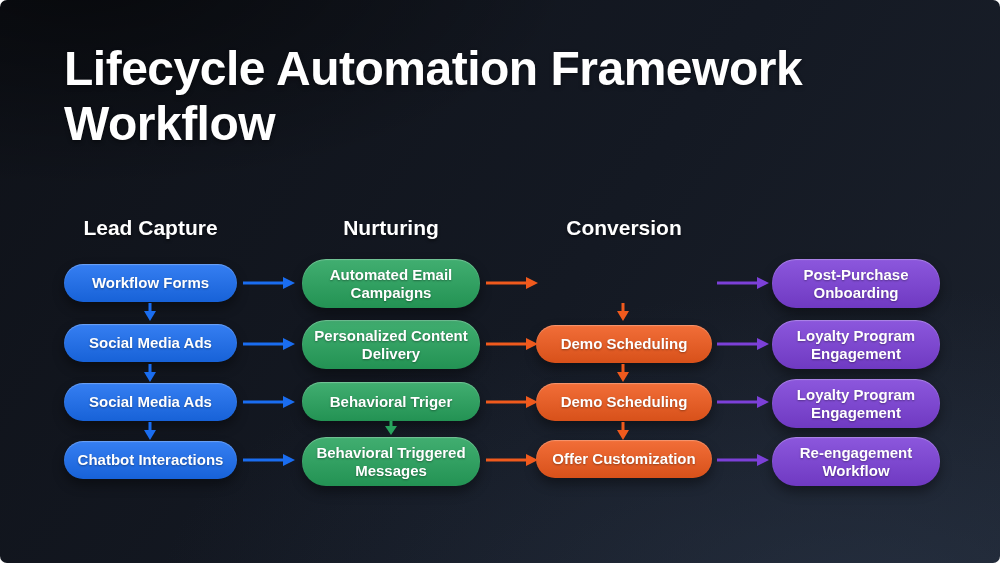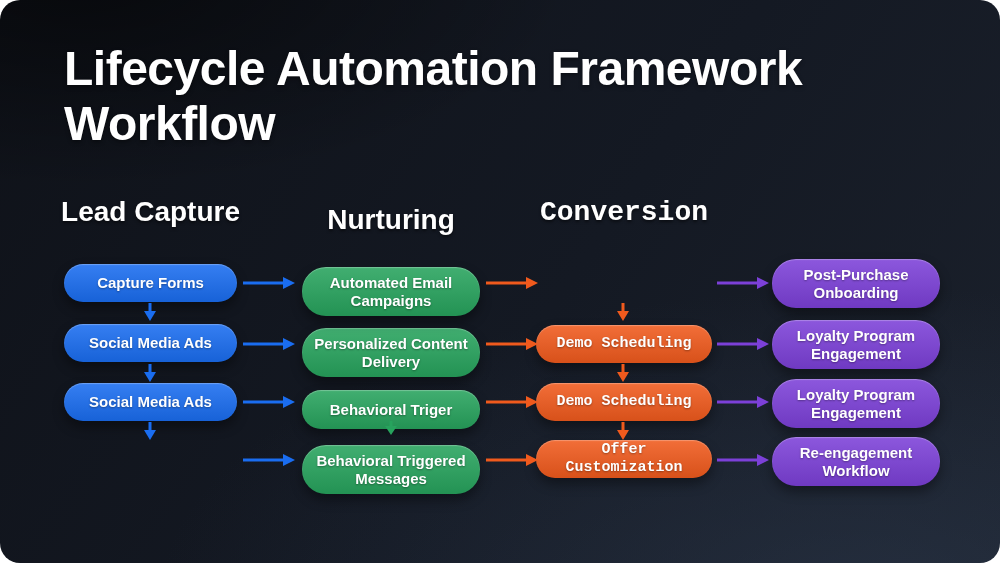--- a/index.html
+++ b/index.html
@@ -1,54 +1,54 @@
 <!DOCTYPE html>
 <html style="--c-lead: #1a6df0; --c-nur: #27a35d; --c-con: #f05a1d; --c-ret: #7c40d8;"><head>
 <meta charset="utf-8">
 <style>
   html,body{margin:0;padding:0;background:#ffffff;}
   body{font-family:"Liberation Sans", sans-serif; -webkit-font-smoothing:antialiased;}
   .slide{
     position:relative;
     width:1000px;height:563px;
-    border-radius:20px;
+    border-radius:7px;
     overflow:hidden;
     background:
       radial-gradient(120% 90% at 88% 105%, rgba(48,62,84,.45), rgba(0,0,0,0) 60%),
       radial-gradient(90% 70% at 8% -5%, rgba(0,0,0,.55), rgba(0,0,0,0) 55%),
       linear-gradient(125deg, #0f1219 0%, #141923 55%, #1b212c 100%);
     color:#fff;
   }
   .title{
     position:absolute;left:64px;top:42px;width:890px;
     font-size:48px;line-height:1.14;font-weight:700;letter-spacing:-.5px;
     color:#fff;text-shadow:0 2px 4px rgba(0,0,0,.4);
   }
   .hdr{
-    position:absolute;top:196px;height:32px;
+    position:absolute;top:212px;height:32px;
     display:flex;align-items:center;justify-content:center;
-    font-size:28px;font-weight:700;color:#fff;
+    font-size:21px;font-weight:700;color:#fff;
     text-shadow:0 2px 3px rgba(0,0,0,.5);
     white-space:nowrap;
   }
   .node{
     position:absolute;box-sizing:border-box;
     display:flex;align-items:center;justify-content:center;text-align:center;
     padding:3px 12px;
     color:#fff;font-size:15px;font-weight:700;line-height:1.2;
     box-shadow:0 6px 12px rgba(0,0,0,.38), inset 0 1px 1px rgba(255,255,255,.28);
     background-image:linear-gradient(180deg, rgba(255,255,255,.12), rgba(0,0,0,.10));
     text-shadow:0 1px 2px rgba(0,0,0,.35);
   }
   .c1{background-color:var(--c-lead,#1a6df0);}
   .c2{background-color:var(--c-nur,#27a35d);}
   .c3{background-color:var(--c-con,#f05a1d);}
   .c4{background-color:var(--c-ret,#7c40d8);}
-  .x1{left:64px;width:173px;} .x2{left:302px;width:178px;margin-top:8px;}
-  .x3{left:536px;width:176px;font-family:Liberation Mono, monospace;} .x4{left:772px;width:168px;}
+  .x1{left:64px;width:173px;} .x2{left:302px;width:178px;}
+  .x3{left:536px;width:176px;} .x4{left:772px;width:168px;}
   .h38{height:38px;border-radius:19px;} .h49{height:49px;border-radius:24px;}
   
   .n11{top:264px}.n12{top:324px}.n13{top:383px}.n14{top:441px}
   .n21{top:259px}.n22{top:320px}.n23{top:382px;height:39px}.n24{top:437px}
   .n31{top:264px}.n32{top:325px}.n33{top:383px}.n34{top:440px}
   .n41{top:259px}.n42{top:320px}.n43{top:379px}.n44{top:437px}
   
   .ar{position:absolute;width:54px;height:14px;}
   .av{position:absolute;width:16px;height:19px;}
   .avs{position:absolute;width:16px;height:15px;}
@@ -65,23 +65,24 @@
 </head>
 <body>
 
 <div class="slide">
   <div class="title">Lifecycle Automation Framework Workflow</div>
 
   <div class="hdr x1">Lead Capture</div>
   <div class="hdr x2">Nurturing</div>
   <div class="hdr x3">Conversion</div>
 
-  <div class="node c1 x1 h38 n11">Capture Forms</div>
+  <div class="node c1 x1 h38 n11">Workflow Forms</div>
   <div class="node c1 x1 h38 n12">Social Media Ads</div>
   <div class="node c1 x1 h38 n13">Social Media Ads</div>
+  <div class="node c1 x1 h38 n14">Chatbot Interactions</div>
 
   <div class="node c2 x2 h49 n22">Personalized Content Delivery</div>
   <div class="node c2 x2 h49 n21">Automated Email Campaigns</div>
   <div class="node c2 x2 h49 n24">Behavioral Triggered Messages</div>
   <div class="node c2 x2 h38 n23">Behavioral Triger</div>
 
   <div class="node c3 x3 h38 n32">Demo Scheduling</div>
   <div class="node c3 x3 h38 n33">Demo Scheduling</div>
   <div class="node c4 x4 h49 n41">Post-Purchase Onboarding</div>
 

